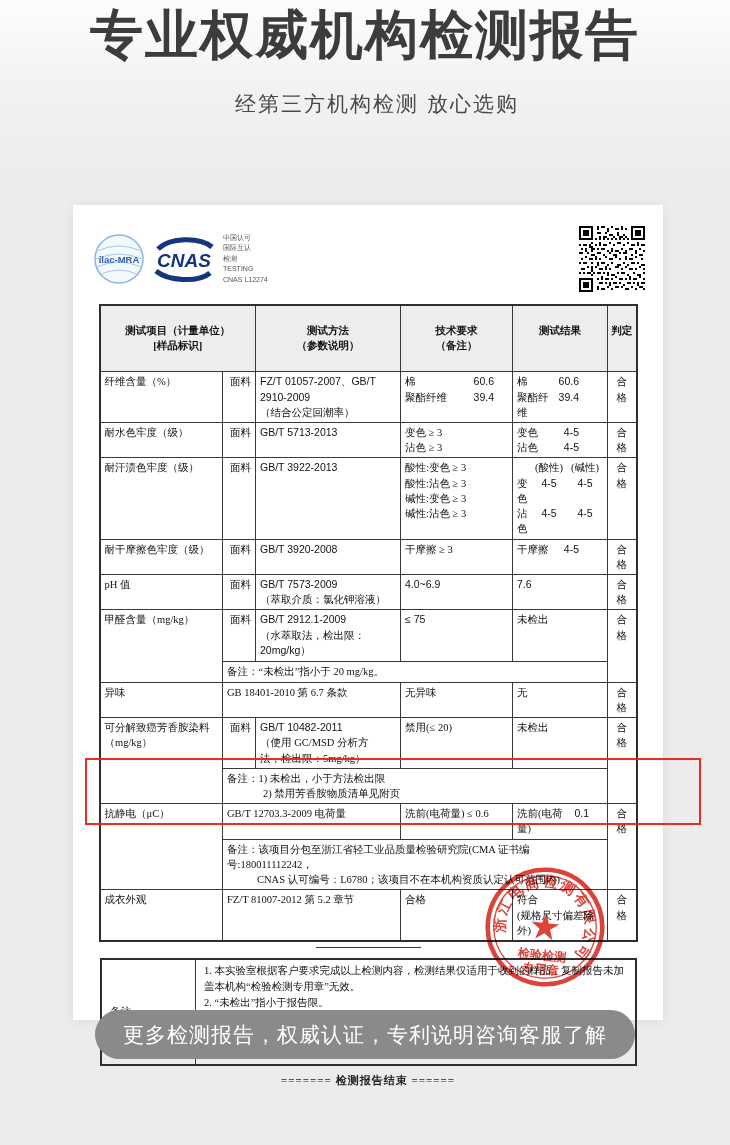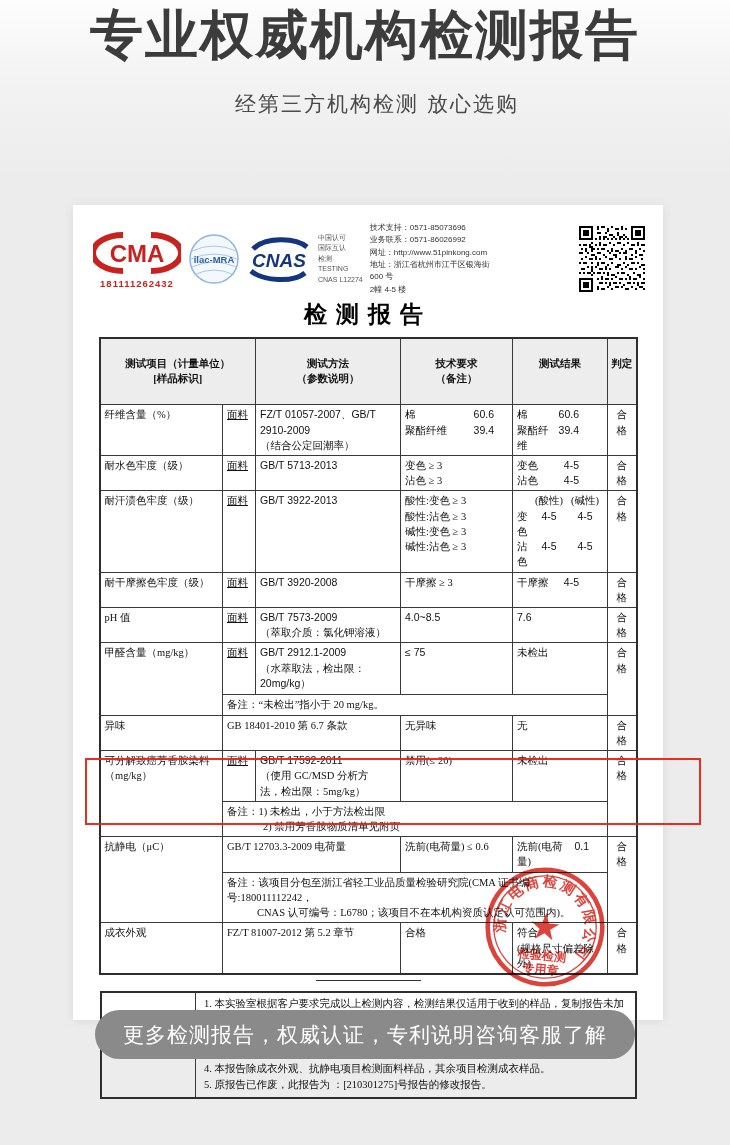--- a/index.html
+++ b/index.html
@@ -27,21 +27,21 @@
   .contact { font-size:8px; line-height:1.55; color:#333; width:132px; font-family:"Liberation Sans",sans-serif; }
   .qr { margin-left:auto; }
 
   .report-title { text-align:center; font-size:23px; font-weight:bold; letter-spacing:9px; color:#000; margin-top:2px; }
   .report-meta { display:flex; justify-content:space-between; margin:9px 27px 0 27px; font-size:11.5px; font-weight:bold; color:#1a1a1a; }
   .report-meta .pg { letter-spacing:3px; }
 
   table.report { border-collapse:collapse; margin:7px auto 0; width:537px; table-layout:fixed; font-size:10.5px; border:2px solid #2e2e2e; }
   table.report th, table.report td { border:1px solid #3a3a3a; vertical-align:top; padding:2px 4px; line-height:1.45; }
   table.report th { background:#ededed; font-weight:bold; text-align:center; line-height:1.4; padding:18px 1px; }
-  td.c-sample { text-align:left; padding:2px 1px;text-decoration:underline; }
+  td.c-sample { text-align:right; padding:2px 1px; }
   td.c-verdict { text-align:center; }
   .pair { display:flex; justify-content:space-between; padding-right:24px; }
   .pair2 { display:flex; justify-content:space-between; padding-right:14px; }
   .tri { display:grid; grid-template-columns:1fr 36px 36px; }
   .tri .tv { text-align:center; }
   .tri .th2 { text-align:center; white-space:nowrap; }
   td.c-remark { padding:2px 5px; }
   .ind { padding-left:36px; }
   .ind2 { padding-left:30px; }
   .num { font-family:"Liberation Sans",sans-serif; }
@@ -73,54 +73,39 @@
 </style>
 </head>
 <body>
 
 <h1 class="hero-title">专业权威机构检测报告</h1>
 <div class="hero-sub">经第三方机构检测 放心选购</div>
 
 <div class="card">
 
   <div class="logo-row">
-    <div class="cma">
-      <svg width="88" height="46" viewBox="0 0 88 46">
-        <path d="M30,5 A30,18 0 1 0 30,41" fill="none" stroke="#c9211e" stroke-width="6"></path>
-        <path d="M58,5 A30,18 0 1 1 58,41" fill="none" stroke="#c9211e" stroke-width="6"></path>
-        <text x="44" y="32" text-anchor="middle" font-size="24" font-weight="bold" fill="#c9211e" font-family="Liberation Sans, sans-serif">CMA</text>
-      </svg>
-      <div class="cma-num">181111262432</div>
-    </div>
     <svg width="52" height="52" viewBox="0 0 52 52">
       <circle cx="26" cy="26" r="24" fill="#f3f8fd" stroke="#8fb4dd" stroke-width="1.5"></circle>
       <path d="M4,18 Q26,8 48,18" fill="none" stroke="#a9c6e6" stroke-width="1"></path>
       <path d="M3,26 Q26,16 49,26" fill="none" stroke="#a9c6e6" stroke-width="1"></path>
       <path d="M4,34 Q26,24 48,34" fill="none" stroke="#a9c6e6" stroke-width="1"></path>
       <path d="M6,42 Q26,32 46,42" fill="none" stroke="#a9c6e6" stroke-width="1"></path>
       <text x="26" y="30" text-anchor="middle" font-size="9.5" font-weight="bold" fill="#2f62a8" font-family="Liberation Sans, sans-serif">ilac-MRA</text>
     </svg>
     <svg width="64" height="50" viewBox="0 0 64 50">
       <path d="M6,15 C18,3 48,3 60,13" stroke="#16357f" stroke-width="5" fill="none"></path>
       <text x="32" y="33" text-anchor="middle" font-size="19" font-weight="bold" font-style="italic" fill="#16357f" font-family="Liberation Sans, sans-serif">CNAS</text>
       <path d="M4,37 C16,47 46,49 58,39" stroke="#16357f" stroke-width="5" fill="none"></path>
     </svg>
     <div class="accred">
       <div>中国认可</div>
       <div>国际互认</div>
       <div>检测</div>
       <div>TESTING</div>
       <div>CNAS L12274</div>
-    </div>
-    <div class="contact">
-      <div>技术支持：0571-85073696</div>
-      <div>业务联系：0571-86026992</div>
-      <div>网址：http://www.51pinkong.com</div>
-      <div>地址：浙江省杭州市江干区银海街 600 号</div>
-      <div>2幢 4-5 楼</div>
     </div>
     <svg class="qr" width="66" height="66" viewBox="0 0 33 33" shape-rendering="crispEdges">
       <rect width="33" height="33" fill="#fff"></rect>
       <rect x="0" y="0" width="7" height="7" fill="#000"></rect>
         <rect x="1" y="1" width="5" height="5" fill="#fff"></rect>
         <rect x="2" y="2" width="3" height="3" fill="#000"></rect>
       <rect x="26" y="0" width="7" height="7" fill="#000"></rect>
         <rect x="27" y="1" width="5" height="5" fill="#fff"></rect>
         <rect x="28" y="2" width="3" height="3" fill="#000"></rect>
       <rect x="0" y="26" width="7" height="7" fill="#000"></rect>
@@ -137,21 +122,20 @@
       M1 16h1v1h-1z M3 15h1v1h-1z M5 16h2v1h-2z M8 15h1v2h-1z M10 16h1v1h-1z M13 15h1v1h-1z M15 16h2v1h-2z M18 15h1v1h-1z M20 16h1v1h-1z M23 15h1v2h-1z M25 16h2v1h-2z M28 15h1v1h-1z M31 16h1v1h-1z
       M0 18h1v1h-1z M2 18h2v1h-2z M6 18h1v1h-1z M9 18h1v2h-1z M11 18h2v1h-2z M14 19h1v1h-1z M16 18h1v1h-1z M19 19h2v1h-2z M22 18h1v1h-1z M24 19h1v1h-1z M26 18h2v1h-2z M29 18h1v1h-1z M31 19h2v1h-2z
       M1 21h2v1h-2z M4 20h1v1h-1z M6 21h1v1h-1z M8 20h1v1h-1z M10 21h2v1h-2z M13 20h1v2h-1z M15 21h1v1h-1z M18 20h2v1h-2z M21 21h1v1h-1z M23 20h1v1h-1z M25 21h2v1h-2z M28 21h1v1h-1z M30 20h1v1h-1z M32 21h1v1h-1z
       M0 23h1v1h-1z M2 23h1v1h-1z M4 23h2v1h-2z M7 23h1v1h-1z M9 23h2v1h-2z M12 23h1v1h-1z M14 23h1v2h-1z M16 24h2v1h-2z M19 23h1v1h-1z M21 23h2v1h-2z M24 24h1v1h-1z M27 23h1v1h-1z M29 24h2v1h-2z M32 23h1v1h-1z
       M9 26h1v1h-1z M11 25h1v2h-1z M13 26h2v1h-2z M16 26h1v1h-1z M18 25h1v1h-1z M20 26h2v1h-2z M23 26h1v1h-1z M25 25h1v2h-1z M27 26h2v1h-2z M30 25h1v1h-1z M32 26h1v1h-1z
       M10 28h2v1h-2z M13 28h1v1h-1z M15 28h1v2h-1z M17 28h2v1h-2z M20 28h1v1h-1z M22 29h1v1h-1z M24 28h2v1h-2z M27 28h1v1h-1z M29 28h1v2h-1z M31 28h2v1h-2z
       M9 30h1v2h-1z M11 31h2v1h-2z M14 30h1v1h-1z M16 31h1v1h-1z M18 30h2v1h-2z M21 30h1v1h-1z M23 31h2v1h-2z M26 30h1v1h-1z M28 31h1v1h-1z M30 30h2v1h-2z M32 31h1v1h-1z"></path>
     </svg>
   </div>
 
-  <div class="report-title">检测报告</div>
 
   <table class="report">
     <colgroup>
         <col style="width:123px">
         <col style="width:33px">
         <col style="width:145px">
         <col style="width:112px">
         <col style="width:95px">
         <col style="width:29px">
       </colgroup>
@@ -265,21 +249,21 @@
       <td class="c-verdict">合格</td>
     </tr>
 
     <tr class="h-ph">
       <td>pH 值</td>
       <td class="c-sample">面料</td>
       <td>
             <div class="num">GB/T 7573-2009</div>
             <div>（萃取介质：氯化钾溶液）</div>
           </td>
-      <td class="num">4.0~8.5</td>
+      <td class="num">4.0~6.9</td>
       <td class="num">7.6</td>
       <td class="c-verdict">合格</td>
     </tr>
 
     <tr class="h-form">
       <td rowspan="2">甲醛含量（mg/kg）</td>
       <td class="c-sample">面料</td>
       <td>
             <div class="num">GB/T 2912.1-2009</div>
             <div>（水萃取法，检出限：</div>
@@ -298,21 +282,21 @@
       <td colspan="2">GB 18401-2010 第 6.7 条款</td>
       <td>无异味</td>
       <td>无</td>
       <td class="c-verdict">合格</td>
     </tr>
 
     <tr class="h-amine">
       <td rowspan="2">可分解致癌芳香胺染料（mg/kg）</td>
       <td class="c-sample">面料</td>
       <td>
-            <div class="num">GB/T 17592-2011</div>
+            <div class="num">GB/T 10482-2011</div>
             <div>（使用 GC/MSD 分析方</div>
             <div>法，检出限：5mg/kg）</div>
           </td>
       <td>禁用(≤ 20)</td>
       <td>未检出</td>
       <td rowspan="2" class="c-verdict">合格</td>
     </tr>
     <tr class="h-aminer">
       <td colspan="4" class="c-remark">
             <div>备注：1) 未检出，小于方法检出限</div>
@@ -362,20 +346,21 @@
         <div>1.  本实验室根据客户要求完成以上检测内容，检测结果仅适用于收到的样品，复制报告未加盖本机构“检验检测专用章”无效。</div>
         <div>2.  “未检出”指小于报告限。</div>
         <div>3.  除非客户要求，本报告检测结果及符合性判定不考虑测量结果的不确定度。</div>
         <div>4.  本报告除成衣外观、抗静电项目检测面料样品，其余项目检测成衣样品。</div>
         <div>5.  原报告已作废，此报告为 ：[210301275]号报告的修改报告。</div>
       </td>
     </tr>
   </tbody>
     </table>
 
+  <div class="end-line">======= 检测报告结束 ======</div>
 
   <div class="highlight"></div>
 
   <svg class="stamp" viewBox="0 0 150 150">
     <circle cx="75" cy="75" r="56.5" fill="none" stroke="#d8342c" stroke-width="4.5"></circle>
     <circle cx="75" cy="75" r="50.5" fill="none" stroke="#d8342c" stroke-width="1.3"></circle>
     <defs>
         <path id="stampArc" d="M 44 100 A 40 40 0 1 1 106 100" fill="none"></path>
       </defs>
     <g transform="rotate(14 75 75)">

